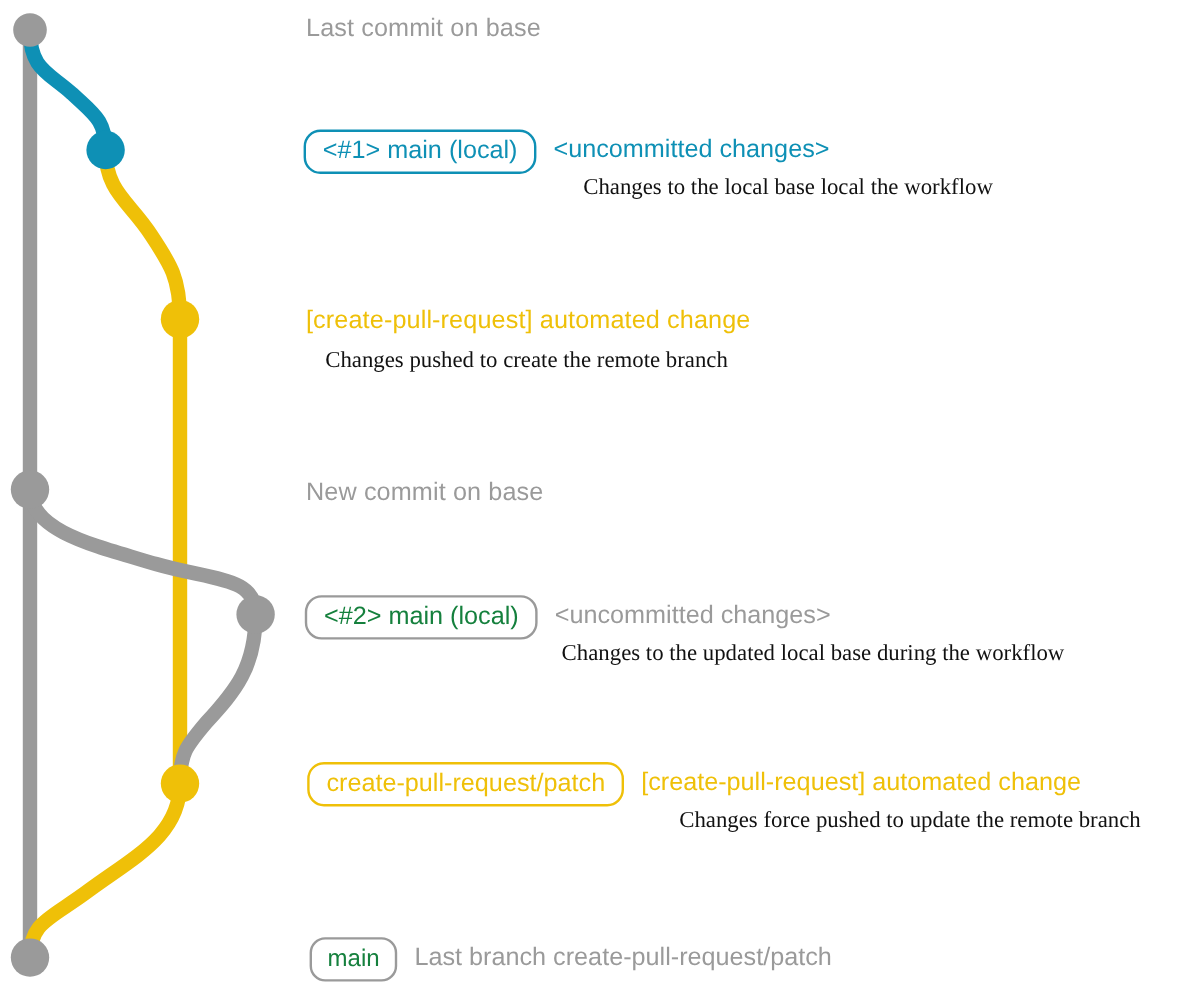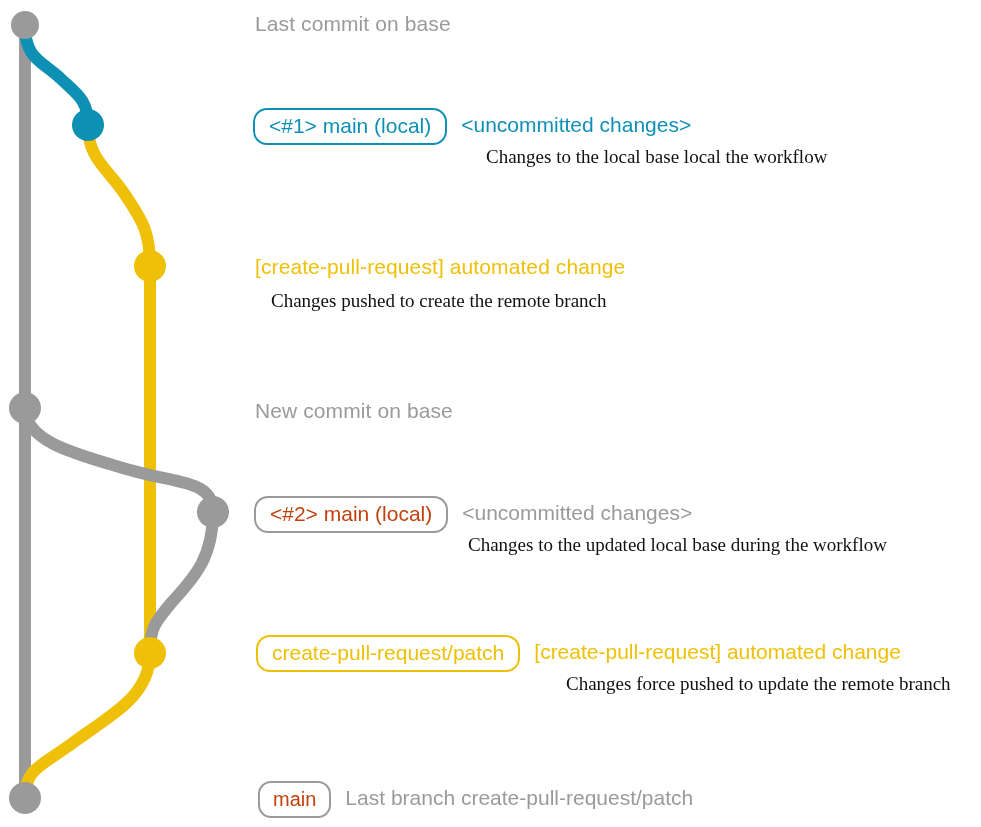--- a/index.html
+++ b/index.html
@@ -51,21 +51,21 @@
     padding: 4px 14px 5px 14px;
     font-family: "Liberation Sans", sans-serif;
     font-size: 21px;
     line-height: 24px;
     color: #9a9a9a;
     background: #ffffff;
     white-space: nowrap;
   }
   .chip.blue   { border-color: #0e90b5; color: #0e90b5; }
   .chip.yellow { border-color: #efc008; color: #efc008; border-radius: 14px; }
-  .chip.gray   { border-color: #9a9a9a; color: #c2410c; }
+  .chip.gray   { border-color: #9a9a9a; color: #15803d; }
   .chip.small  { font-size: 20px; padding: 4px 13px 5px 13px; border-radius: 13px; }
   
   .chip-msg {
     font-family: "Liberation Sans", sans-serif;
     font-size: 21px;
     line-height: 34px;
     white-space: nowrap;
   }
   .chip-msg.blue   { color: #0e90b5; }
   .chip-msg.gray   { color: #9a9a9a; }

